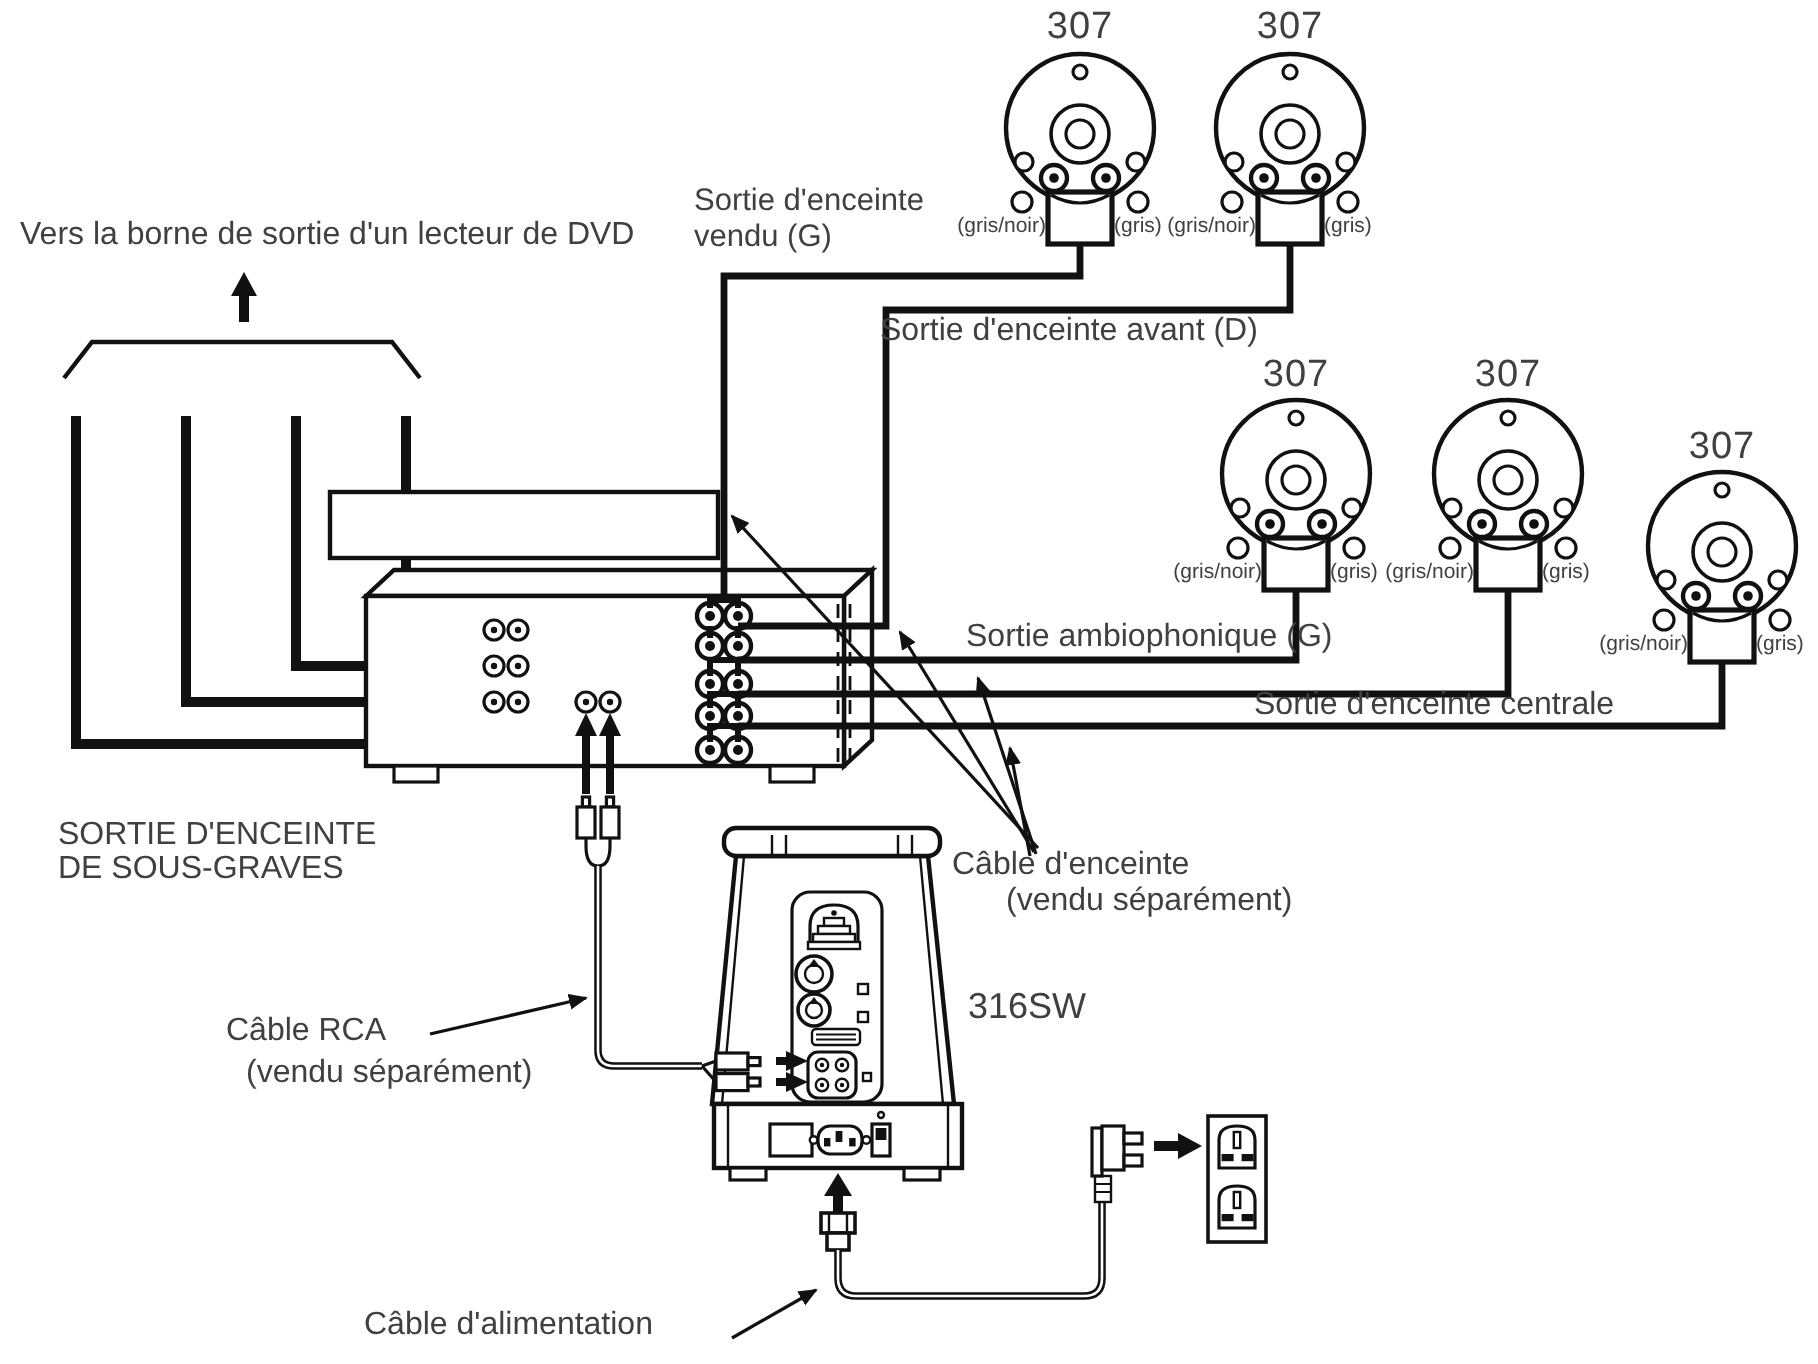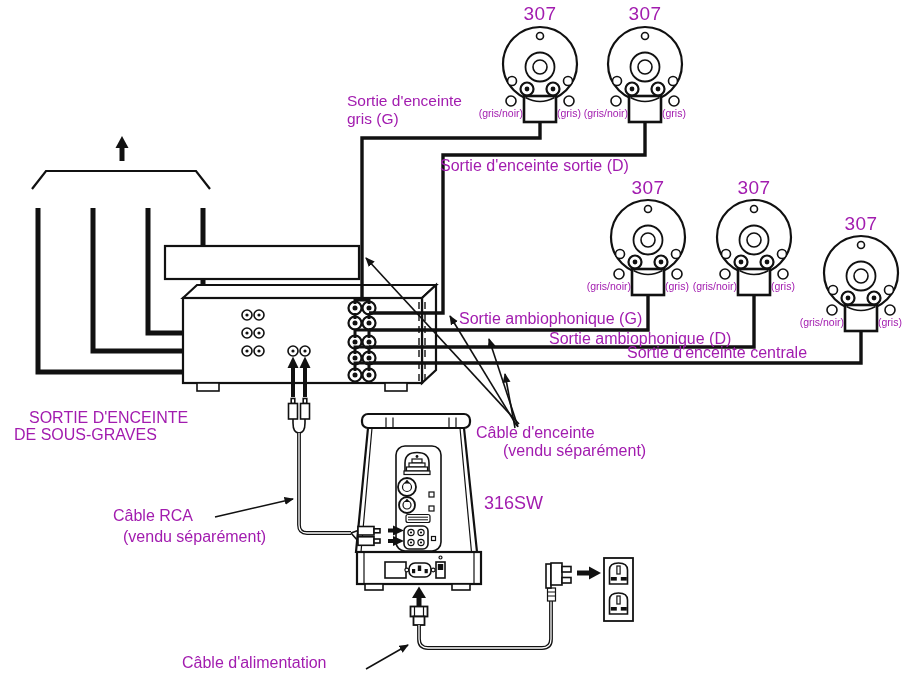--- a/index.html
+++ b/index.html
@@ -1,19 +1,19 @@
 <!DOCTYPE html>
 <html><head>
 <meta charset="utf-8">
 <style>
   html,body{margin:0;padding:0;background:#fff;}
   #stage{position:relative;width:909px;height:682px;background:#fff;overflow:hidden;
          font-family:"Liberation Sans",sans-serif;color:#111;}
   #art{position:absolute;left:0;top:0;}
-  .lbl{position:absolute;white-space:nowrap;color:#a21caf;line-height:1.12;}
+  .lbl{position:absolute;white-space:nowrap;color:#404040;line-height:1.12;}
   .f16{font-size:16px;}
   .f15{font-size:15.5px;}
   .f17{font-size:17.5px;}
   .f18{font-size:18px;}
   .f19{font-size:19px;letter-spacing:.5px;}
   .f10{font-size:10.5px;}
   .ctr{transform:translateX(-50%);}
   .ralign{transform:translateX(-100%);}
   
   .s12{stroke:#111;stroke-width:1.2;fill:#fff;}
@@ -282,30 +282,30 @@
   <g>
     <path d="M519,424 L366,258" class="thin" marker-end="url(#arr)"></path>
     <path d="M517,426 L450,316" class="thin" marker-end="url(#arr)"></path>
     <path d="M518,427 L489,339" class="thin" marker-end="url(#arr)"></path>
     <path d="M515,428 L505,374" class="thin" marker-end="url(#arr)"></path>
     <path d="M215,517 L293,499" class="thin" marker-end="url(#arr)"></path>
     <path d="M366,669 L408,645" class="thin" marker-end="url(#arr)"></path>
   </g>
 </svg>
 
+<div class="lbl f16" style="left:10px;top:109px;">Vers la borne de sortie d'un lecteur de DVD</div>
 
 <div class="lbl f15" style="left:347px;top:92px;">Sortie d'enceinte</div>
-<div class="lbl f15" style="left:347px;top:110px;">gris (G)</div>
-<div class="lbl f16" style="left:440px;top:157px;">Sortie d'enceinte sortie (D)</div>
-<div class="lbl f16" style="left:459px;top:310px;">Sortie ambiophonique (G)</div>
-<div class="lbl f16" style="left:549px;top:330px;">Sortie ambiophonique (D)</div>
+<div class="lbl f15" style="left:347px;top:110px;">vendu (G)</div>
+<div class="lbl f16" style="left:440px;top:157px;">Sortie d'enceinte avant (D)</div>
+<div class="lbl f16" style="left:483px;top:310px;">Sortie ambiophonique (G)</div>
 <div class="lbl f16" style="left:627px;top:344px;">Sortie d'enceinte centrale</div>
 
 <div class="lbl f16" style="left:29px;top:409px;">SORTIE D'ENCEINTE</div>
-<div class="lbl f16" style="left:14px;top:426px;">DE SOUS-GRAVES</div>
+<div class="lbl f16" style="left:29px;top:426px;">DE SOUS-GRAVES</div>
 
 <div class="lbl f16" style="left:476px;top:424px;">Câble d'enceinte</div>
 <div class="lbl f16" style="left:503px;top:442px;">(vendu séparément)</div>
 
 <div class="lbl f16" style="left:113px;top:507px;">Câble RCA</div>
 <div class="lbl f16" style="left:123px;top:528px;">(vendu séparément)</div>
 
 <div class="lbl f18" style="left:484px;top:493px;">316SW</div>
 <div class="lbl f16" style="left:182px;top:654px;">Câble d'alimentation</div>
 

